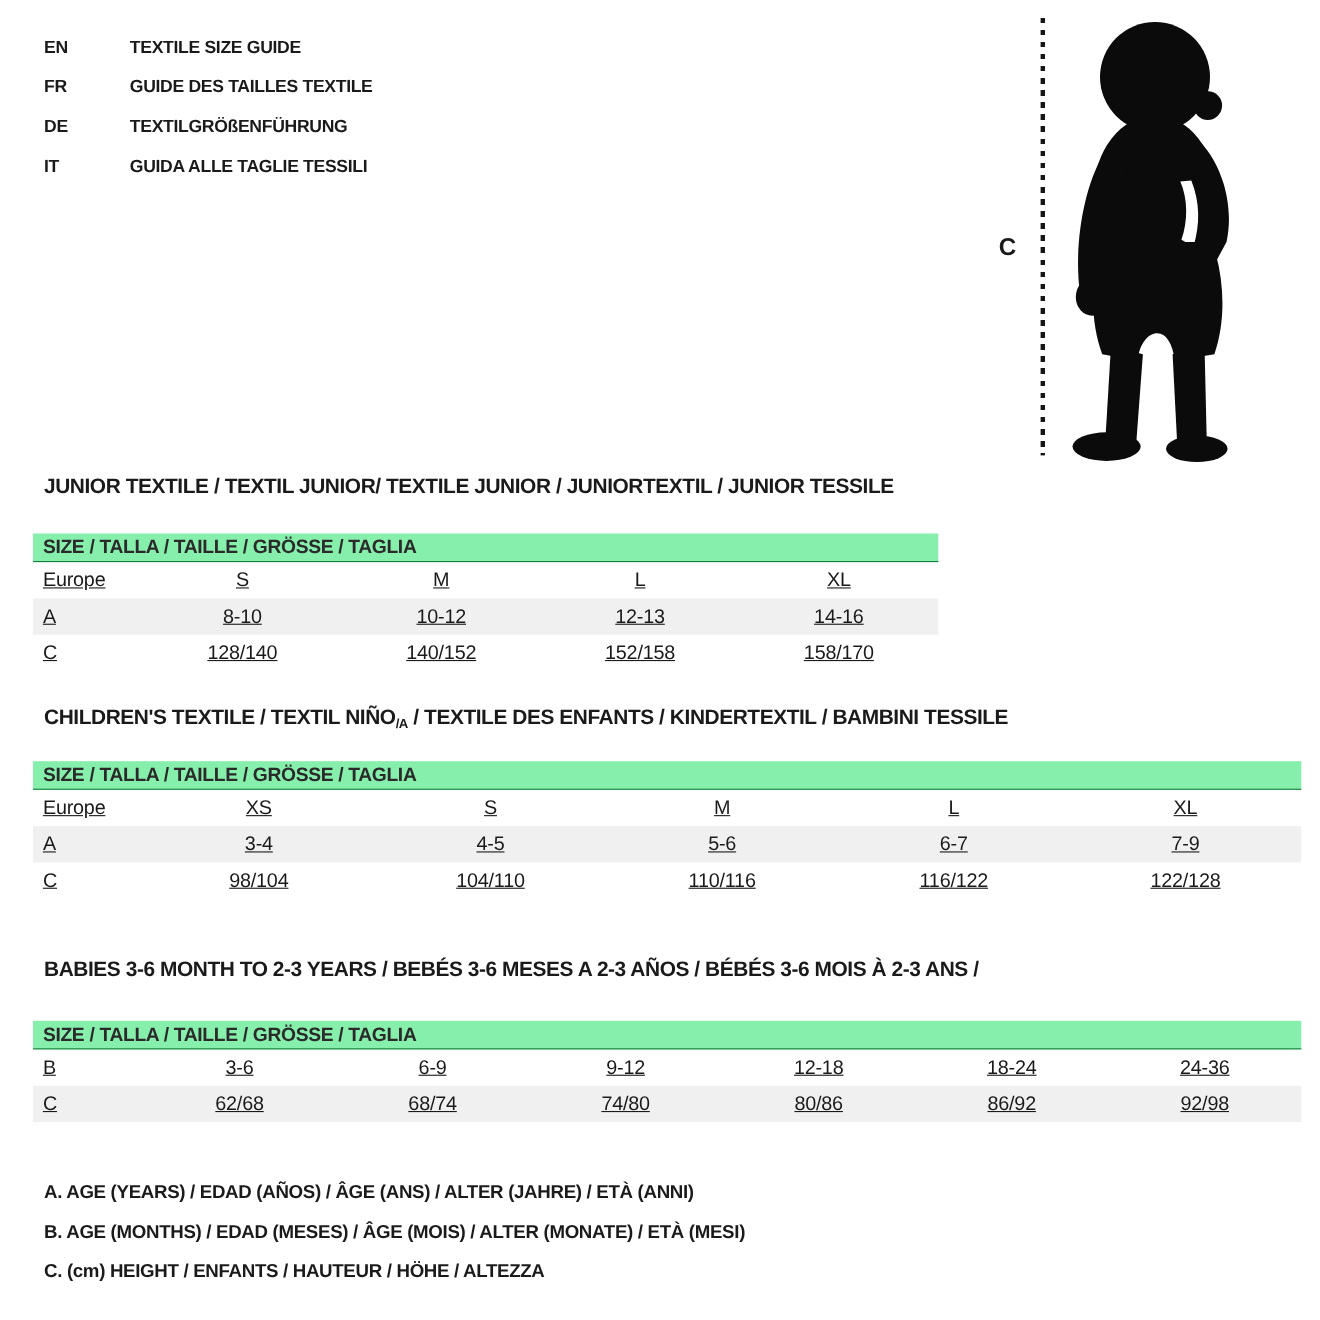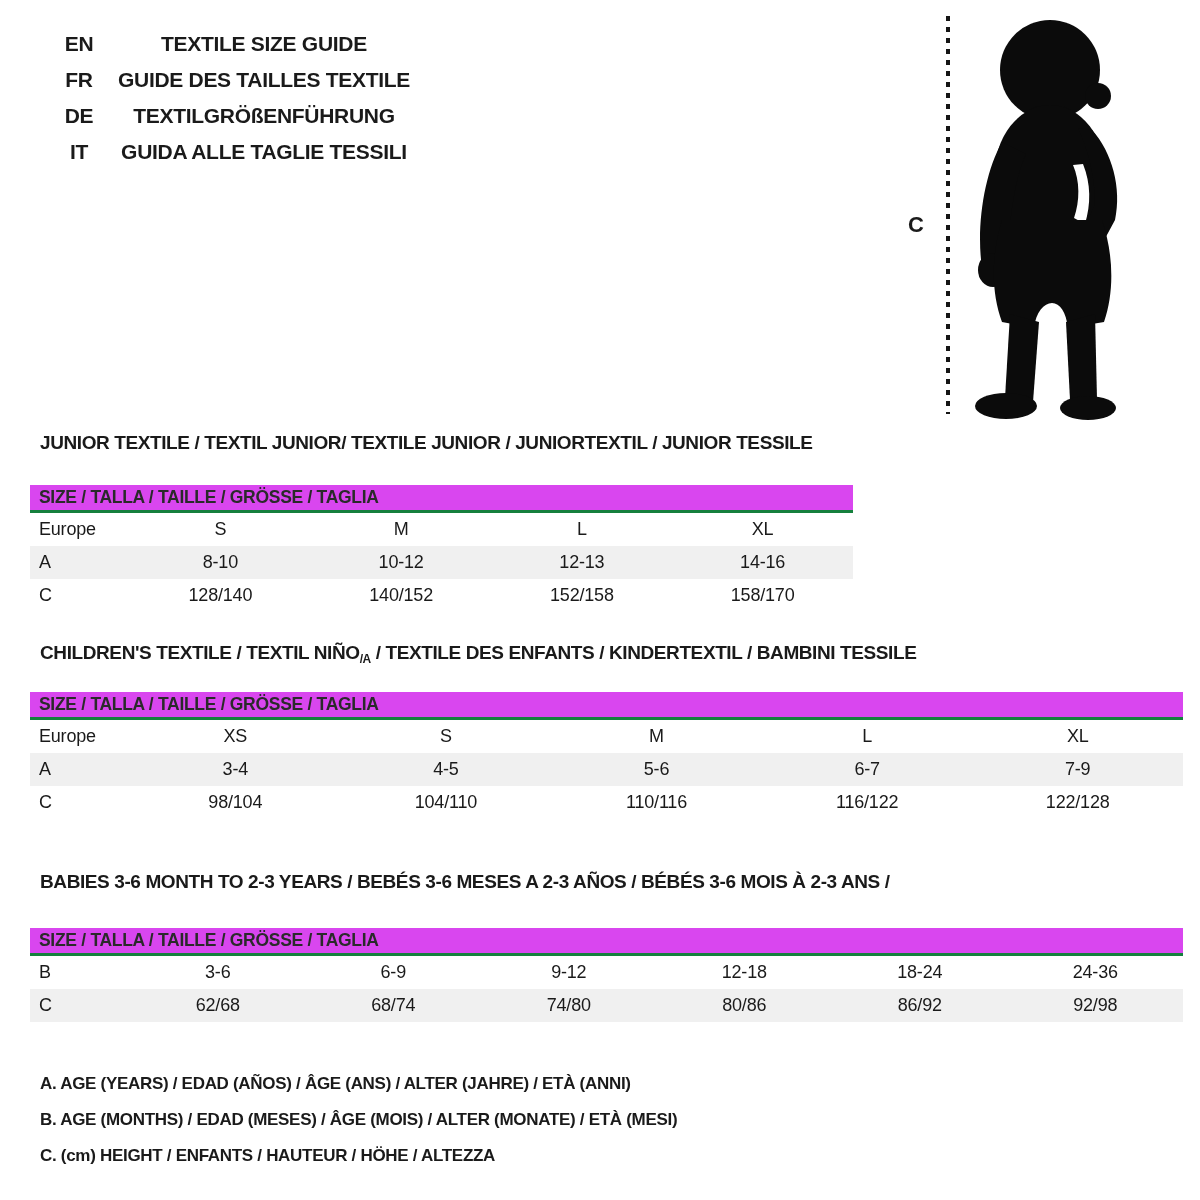--- a/index.html
+++ b/index.html
@@ -4,37 +4,37 @@
 <style>
   html,body{margin:0;padding:0;}
   body{
     width:1200px;height:1200px;position:relative;overflow:hidden;
     background:#ffffff;color:#1a1a1a;
     font-family:"Liberation Sans", sans-serif;
   }
   
   .lang-block{position:absolute;left:40px;top:26px;}
   .lang-row{display:grid;grid-template-columns:78px auto;
-    font-weight:700;font-size:21px;line-height:36px;letter-spacing:-0.3px;white-space:nowrap;text-align:center;}
+    font-weight:700;font-size:16px;line-height:36px;letter-spacing:-0.3px;white-space:nowrap;}
   
   .c-label{position:absolute;left:908px;top:212px;font-weight:700;font-size:22px;}
   .dash-line{position:absolute;left:946px;top:16px;width:4px;height:398px;
     background:repeating-linear-gradient(to bottom,#151515 0 5px,transparent 5px 11px);}
   .baby-svg{position:absolute;left:962px;top:12px;}
   
   .heading{position:absolute;left:40px;font-weight:700;font-size:19px;
     letter-spacing:-0.4px;white-space:nowrap;}
   .heading .sub-small{font-size:12px;vertical-align:-4px;font-weight:700;}
   .heading-line{line-height:30px;margin-top:21px;}
   
   .stable{position:absolute;left:30px;}
-  .bar{height:25px;background:#d946ef;border-bottom:3px solid #15803d;
+  .bar{height:25px;background:#86efac;border-bottom:1px solid #15803d;
     font-weight:700;font-size:17.5px;line-height:25px;padding-left:9px;
     letter-spacing:-0.3px;color:#2a2a2a;}
-  .trow{display:grid;align-items:center;height:33px;font-size:18px;letter-spacing:-0.2px;}
+  .trow{display:grid;align-items:center;height:33px;font-size:18px;letter-spacing:-0.2px;text-decoration:underline;}
   .trow.shade{background:#f0f0f0;}
   .cl{padding-left:9px;text-align:left;}
   .cv{text-align:center;}
   
   .legend-block{position:absolute;left:40px;top:1066px;}
   .legend-line{font-weight:700;font-size:17px;line-height:36px;
     letter-spacing:-0.3px;white-space:nowrap;}
 </style>
 </head>
 <body>

